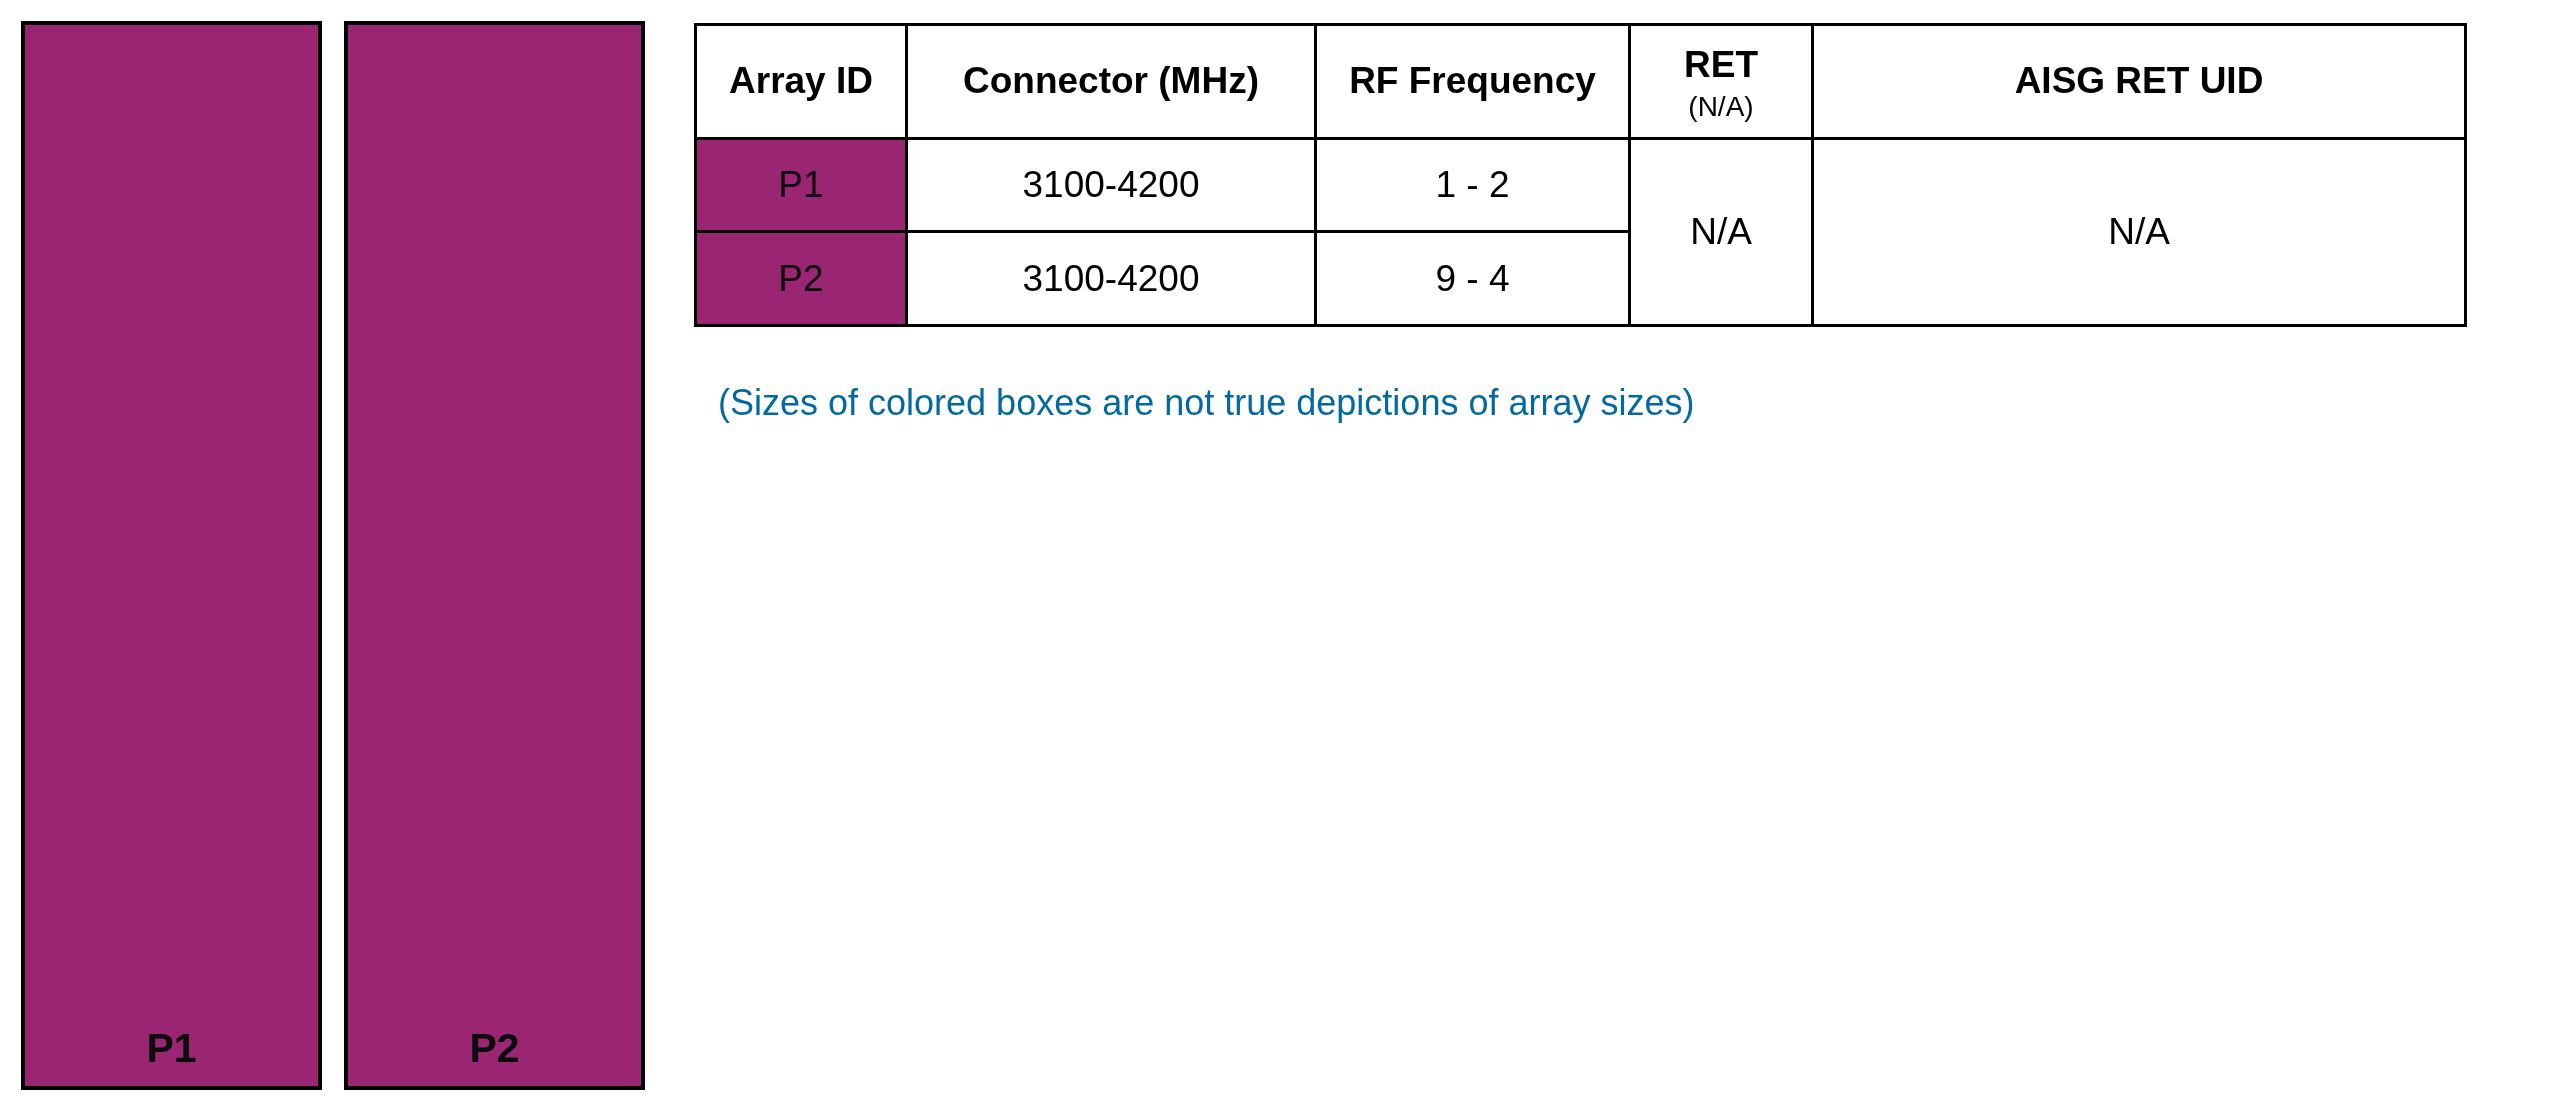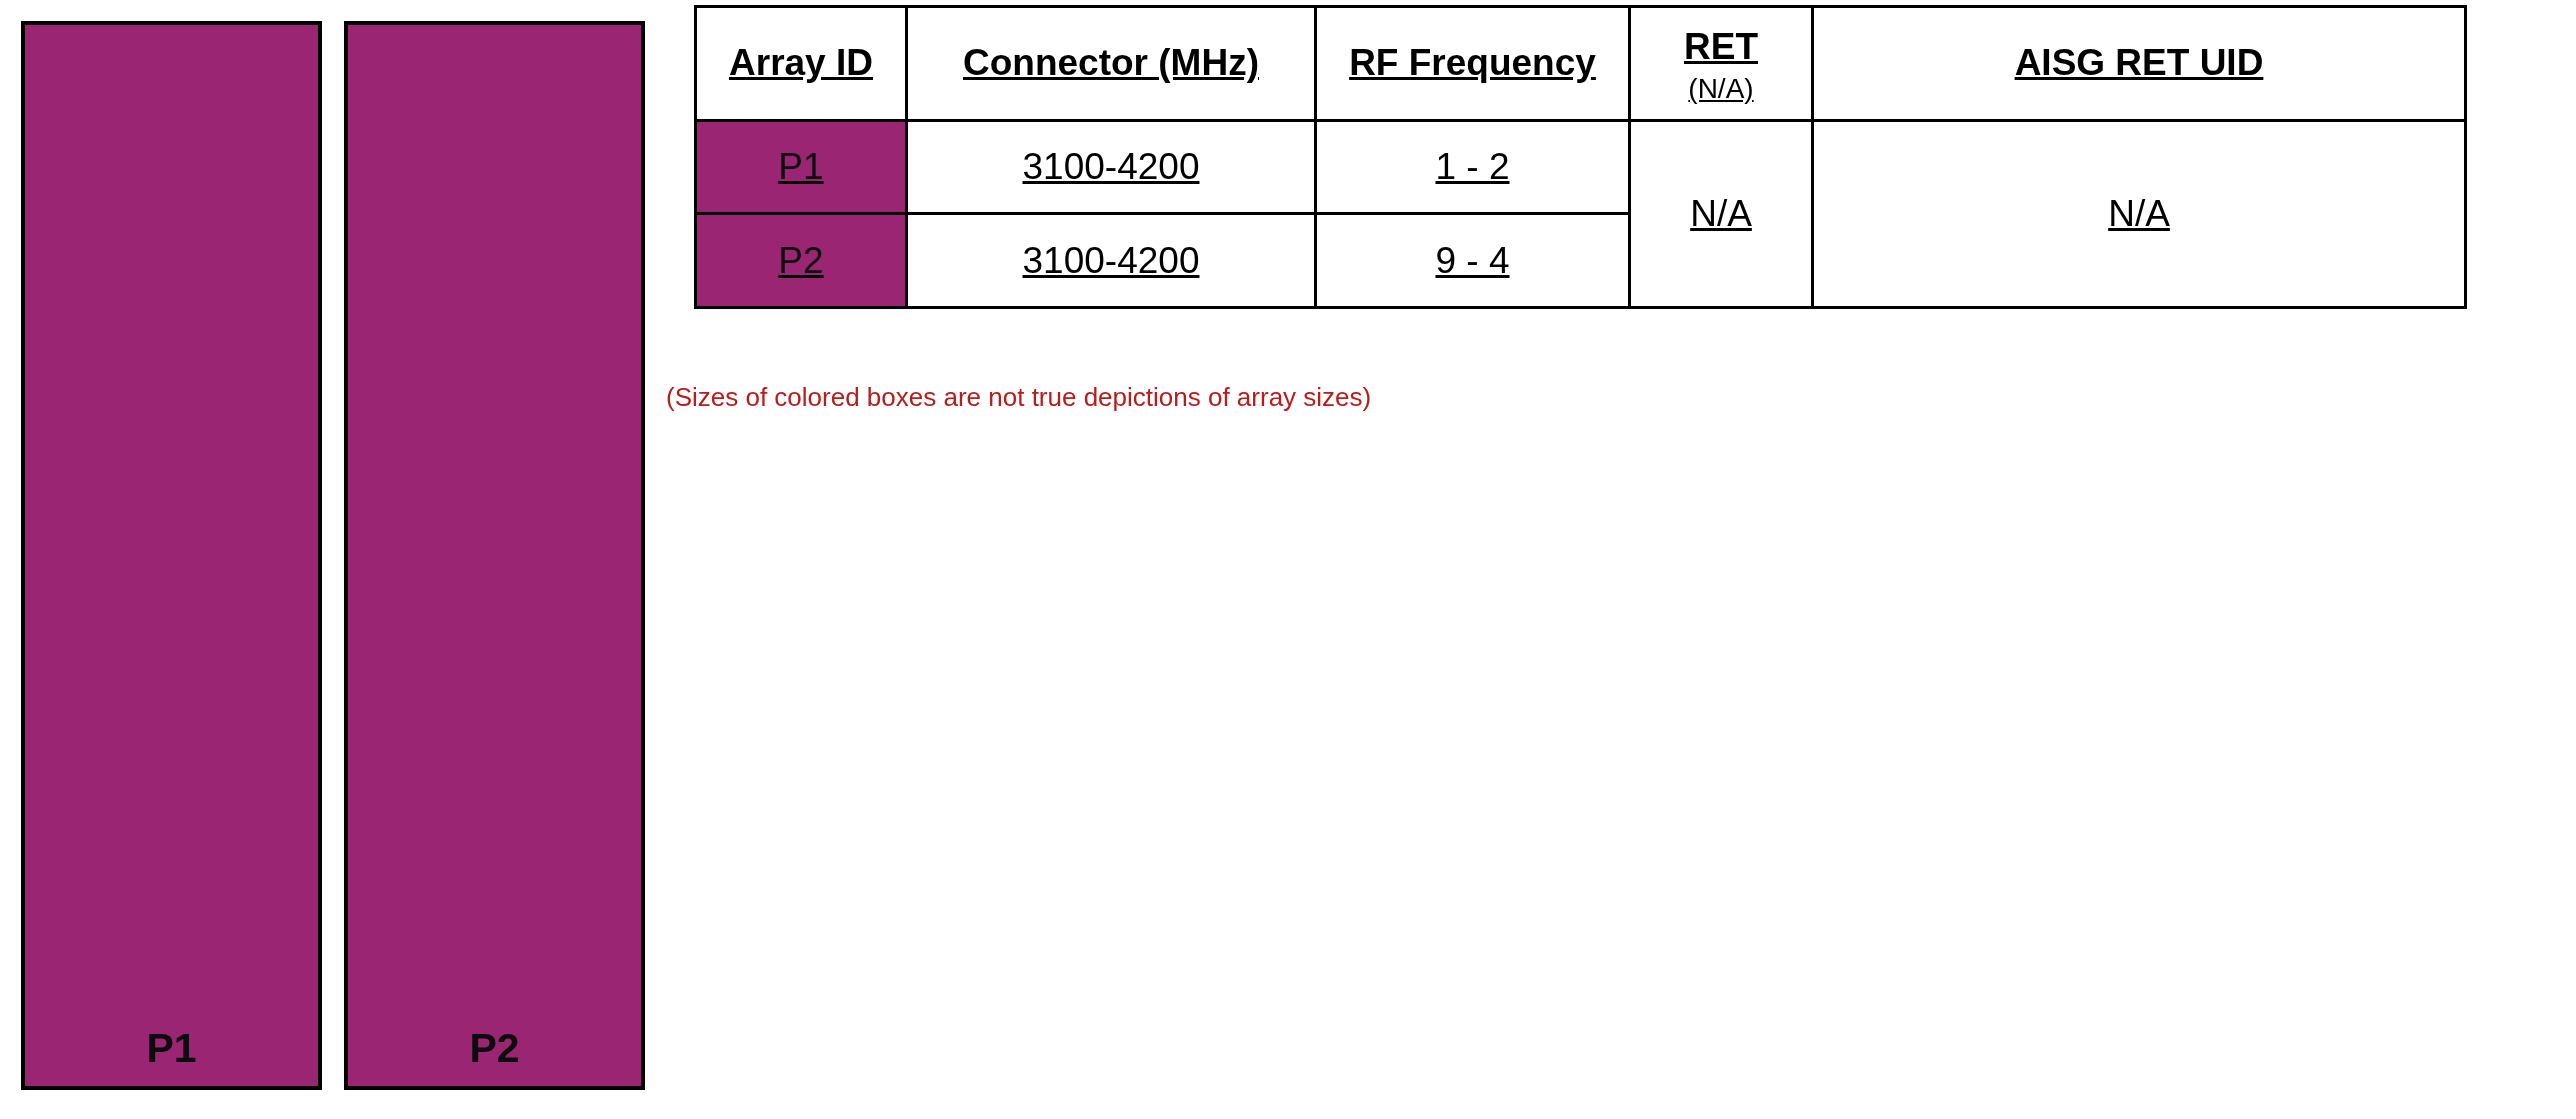--- a/index.html
+++ b/index.html
@@ -38,25 +38,24 @@
     font-weight: bold;
     color: #0c0c0c;
     margin-bottom: 16.7px;
     line-height: 1;
   }
 
   
   table.array-table {
     position: absolute;
     left: 694px;
-    top: 5px;
+    top: 23px;
     border-collapse: collapse;
     table-layout: fixed;
     width: 1770px;
-    text-decoration: underline;
   }
   table.array-table th,
   table.array-table td {
     border: 3.9px solid #000000;
     text-align: center;
     vertical-align: middle;
     padding: 0;
     box-sizing: border-box;
     overflow: hidden;
   }
@@ -74,24 +73,24 @@
     line-height: 1;
   }
   td.id-cell {
     background: #9a2572; 
     color: #0c0c0c;
   }
 
   
   .note {
     position: absolute;
-    left: 666px;
+    left: 718px;
     top: 382px;
-    font-size: 26px;
-    color: #b91c1c;
+    font-size: 36px;
+    color: #0369a1;
     white-space: nowrap;
   }
 </style>
 </head>
 <body>
 
 <div class="stage">
 
   <div class="panel panel-p1 magenta-fill" style="background: rgb(154, 37, 114);">
     <span class="panel-label">P1</span>

